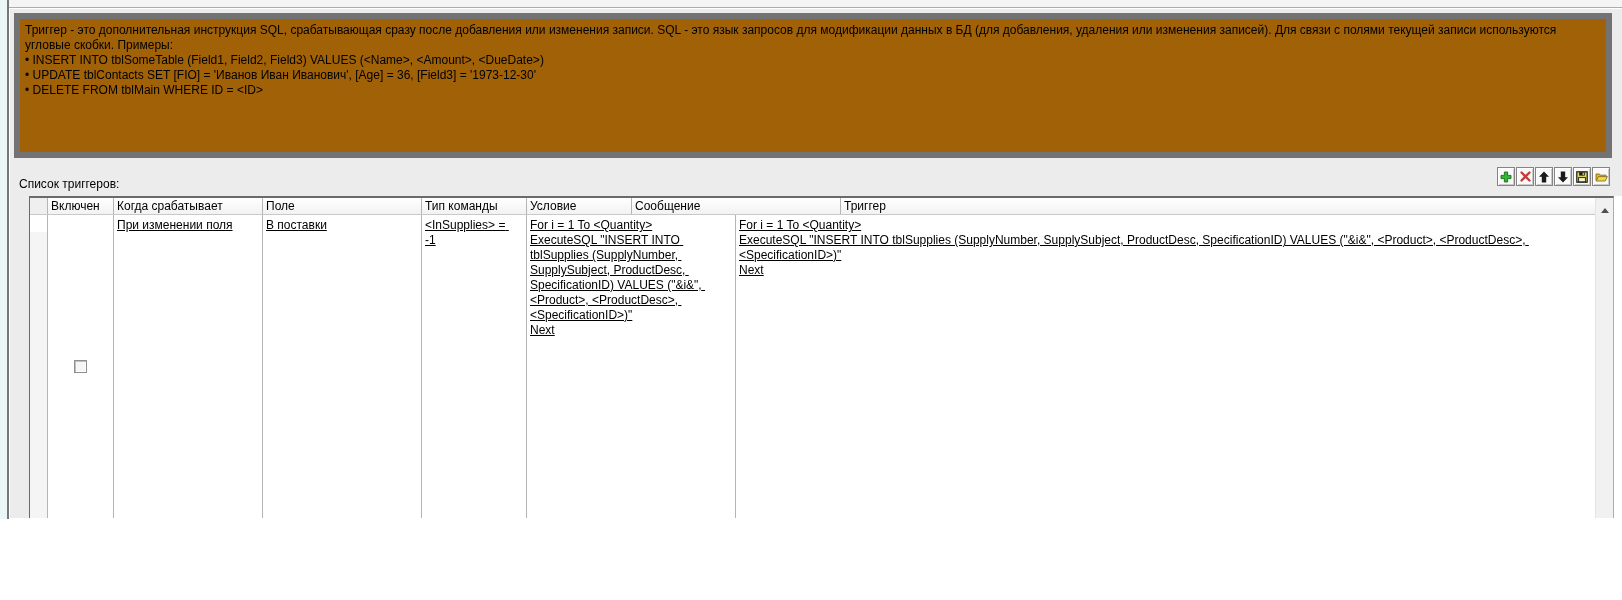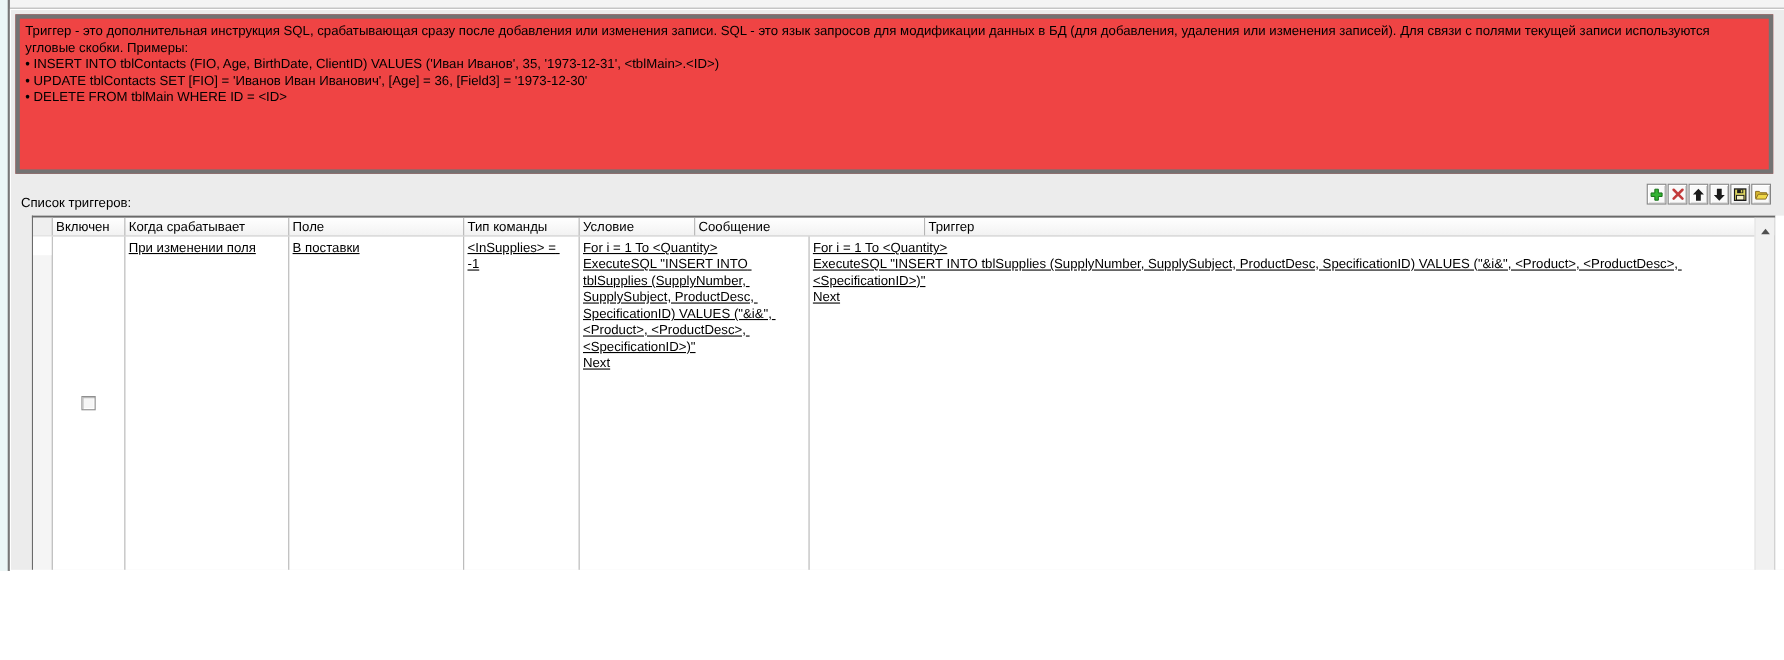--- a/index.html
+++ b/index.html
@@ -19,21 +19,21 @@
   }
   .panel{
     position:absolute;left:9px;top:8px;width:1613px;height:510px;
     background:#ececec;box-shadow:inset 1px 1px 0 #ffffff;
   }
   .right-white-strip{
     position:absolute;left:1614px;top:196px;width:8px;height:322px;background:#ffffff;
   }
   .info-box{
     position:absolute;left:5px;top:5px;width:1598px;height:145px;
-    background:#ef4444;border:4px solid #737373;
+    background:#a16207;border:6px solid #737373;
     padding:4px 5px;box-sizing:border-box;
     line-height:15px;overflow:hidden;
   }
   .info-intro{display:block;}
   .info-example{display:block;white-space:nowrap;}
   .list-label{
     position:absolute;left:10px;top:169px;line-height:14px;
   }
   .toolbar{
     position:absolute;left:1488px;top:159px;display:flex;gap:1px;
@@ -97,21 +97,21 @@
 <body>
 
 <div>
   <div class="top-strip"></div>
   <div class="left-strip"></div>
 
   <div class="panel">
 
     <div class="info-box">
       <span class="info-intro">Триггер - это дополнительная инструкция SQL, срабатывающая сразу после добавления или изменения записи. SQL - это язык запросов для модификации данных в БД (для добавления, удаления или изменения записей). Для связи с полями текущей записи используются угловые скобки. Примеры:</span>
-      <span class="info-example">• INSERT INTO tblContacts (FIO, Age, BirthDate, ClientID) VALUES ('Иван Иванов', 35, '1973-12-31', &lt;tblMain&gt;.&lt;ID&gt;)</span>
+      <span class="info-example">• INSERT INTO tblSomeTable (Field1, Field2, Field3) VALUES (&lt;Name&gt;, &lt;Amount&gt;, &lt;DueDate&gt;)</span>
       <span class="info-example">• UPDATE tblContacts SET [FIO] = 'Иванов Иван Иванович', [Age] = 36, [Field3] = '1973-12-30'</span>
       <span class="info-example">• DELETE FROM tblMain WHERE ID = &lt;ID&gt;</span>
     </div>
 
     <div class="list-label">Список триггеров:</div>
 
     <div class="toolbar">
       <button class="tb-btn">
         <span>
           <svg width="12" height="12" viewBox="0 0 12 12">

